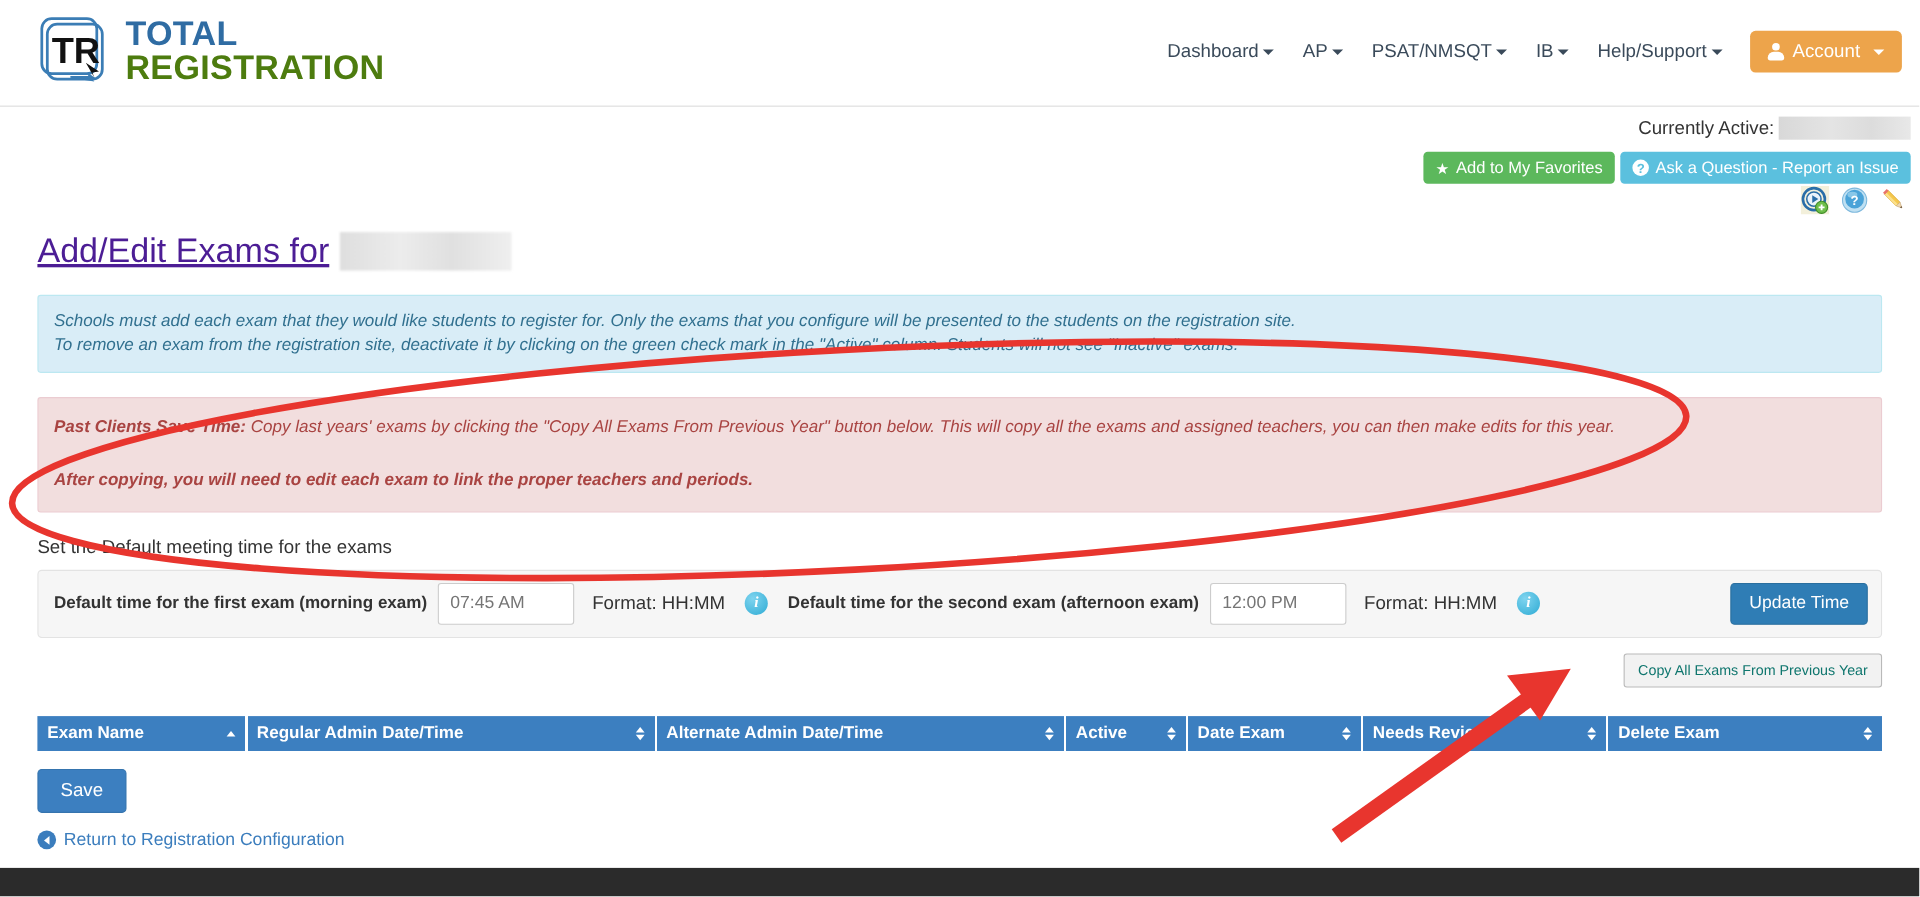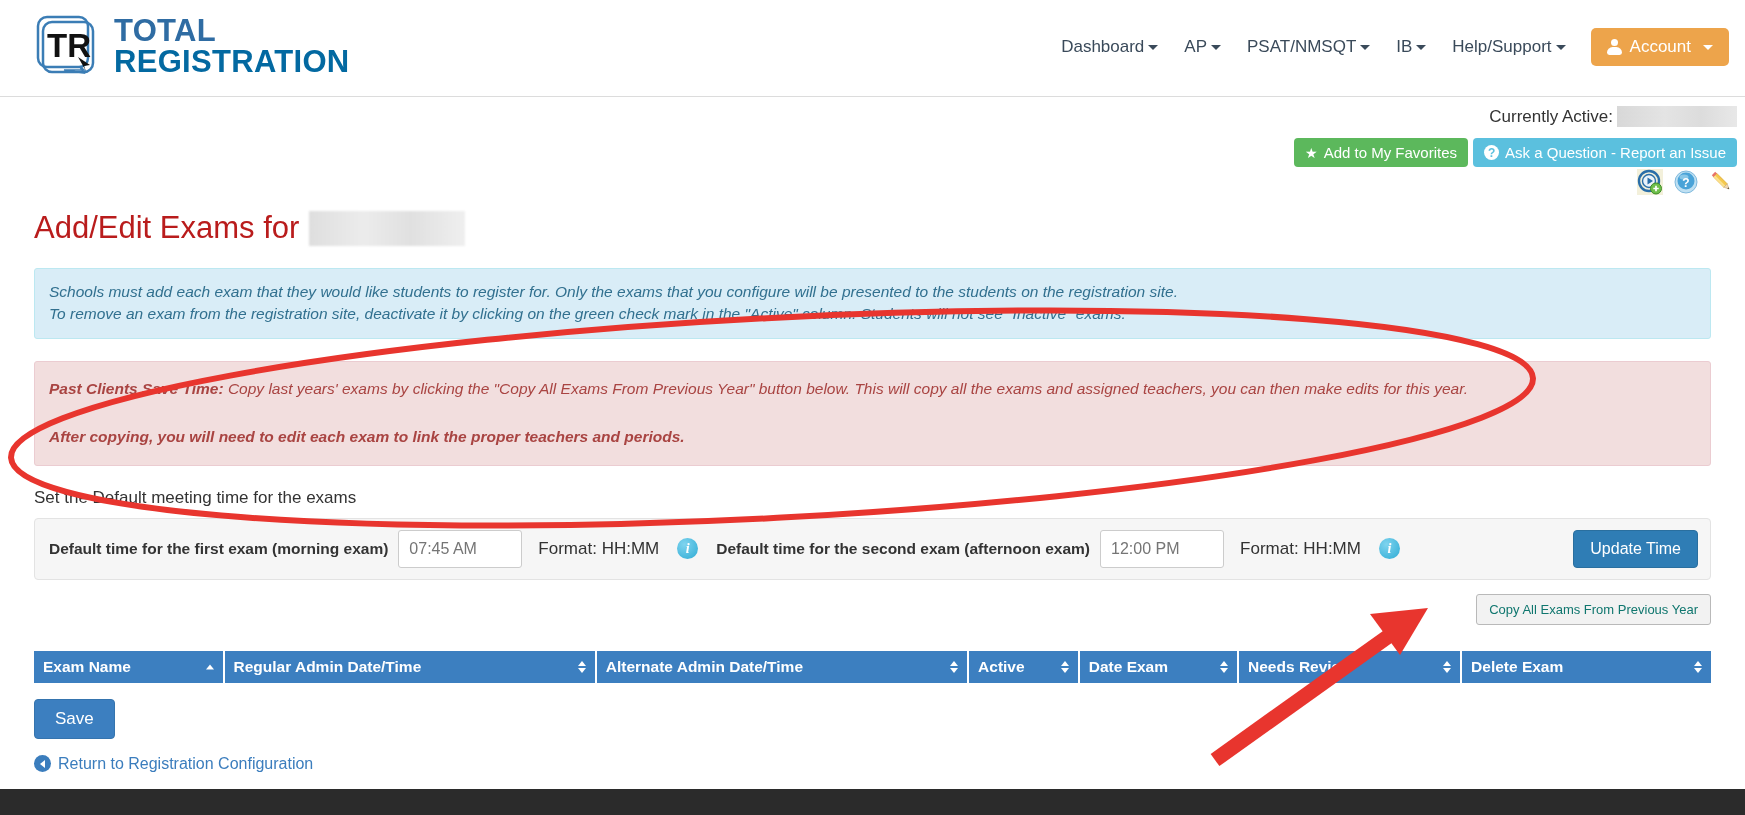--- a/index.html
+++ b/index.html
@@ -22,21 +22,21 @@
   .logo-wrap {
     position: absolute; left: 34px; top: 13px;
     display: flex; align-items: center; gap: 14px;
   }
   .logo-mark { width: 66px; height: 66px; }
   .logo-text { line-height: 1.0; }
   .logo-text .l1 {
     font-size: 31px; font-weight: bold; color: #2f6ca3; letter-spacing: .3px;
   }
   .logo-text .l2 {
-    font-size: 31px; font-weight: bold; color: #0369a1; letter-spacing: .3px;
+    font-size: 31px; font-weight: bold; color: #4d7c0f; letter-spacing: .3px;
   }
 
   .nav {
     position: absolute; right: 16px; top: 28px;
     display: flex; align-items: center; gap: 0px;
   }
   .nav a {
     color: #3a4a5a; font-size: 17px; text-decoration: none;
     padding: 6px 13px; display:inline-block; white-space: nowrap;
   }
@@ -87,23 +87,23 @@
     width:15px;height:15px;border-radius:50%;background:#fff;color:#5bc0de;
     font-size:12px;font-weight:bold;display:inline-flex;align-items:center;
     justify-content:center; line-height:1;
   }
   .icon-row { position:absolute; right: 10px; top: 72px; display:flex; gap: 10px; align-items:center; }
   .mini-icon { width: 26px; height: 26px; cursor:pointer; }
 
   
   .content { position: relative; padding: 0 34px; }
   .page-title {
-    font-size: 31px; color: #b91c1c; font-weight: normal;
+    font-size: 31px; color: #4c1d95; font-weight: normal;
     display:flex; align-items:center; gap: 10px;
-    margin: 0; padding-top: 8px;
+    margin: 0; padding-top: 8px; text-decoration: underline;
   }
   .title-redact {
     display:inline-block; height: 35px; width: 156px;
     background: linear-gradient(90deg,#dedede,#ececec 35%,#e0e0e0 65%,#efefef);
     filter: blur(0.8px);
   }
 
   .alert {
     margin-top: 22px; padding: 12px 14px; font-size: 15.5px; line-height: 1.45;
     border-radius: 3px;

